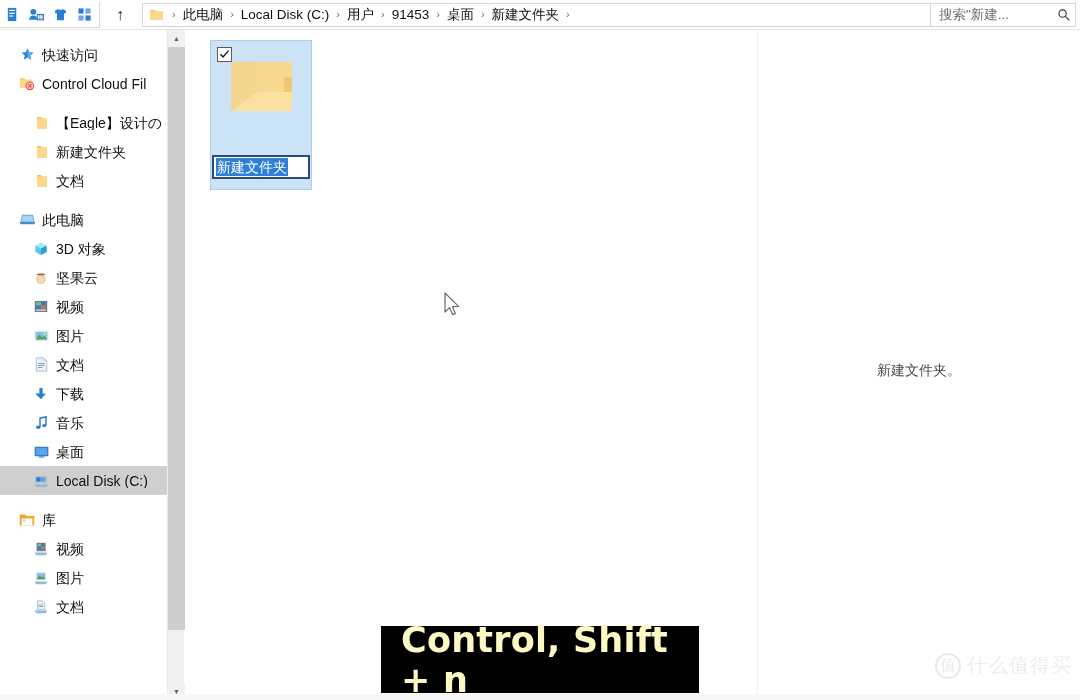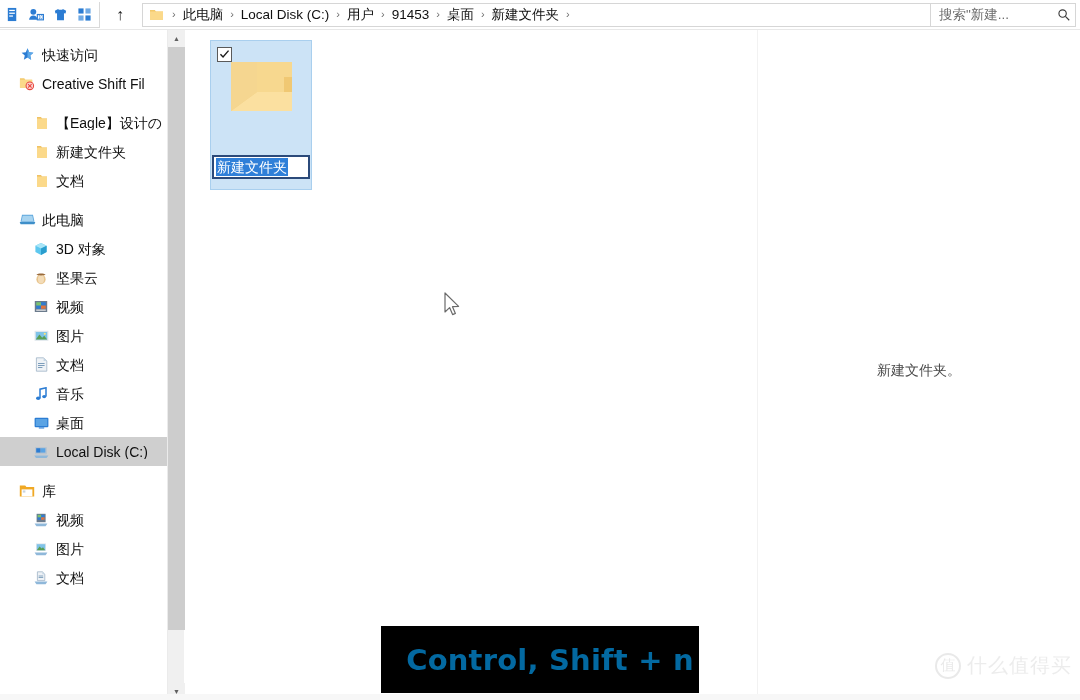--- a/index.html
+++ b/index.html
@@ -148,21 +148,21 @@
     font-size: 14px; color: #4a4a4a;
   }
 
   
   .caption {
     position: absolute; left: 381px; top: 626px; width: 318px; height: 67px;
     background: #000000; display: flex; align-items: center;
     justify-content: center;
   }
   .caption-txt {
-    color: #0369a1; font-size: 29px; font-weight: bold; letter-spacing: 0.2px;
+    color: #fef9c3; font-size: 35px; font-weight: bold; letter-spacing: 0.2px;
     font-family: "DejaVu Sans", "Liberation Sans", sans-serif;
     margin-left: 20px;
   }
 
   
   .watermark {
     position: absolute; right: 8px; top: 652px; display: flex;
     align-items: center; gap: 6px; opacity: 0.30;
   }
   .wm-circle {
@@ -282,21 +282,21 @@
 
     <div class="nav-item lvl0">
       <span class="nico">
         <svg width="16" height="15" viewBox="0 0 17 15">
           <path d="M1 2h4.6l1.1 1.5H14V12H1z" fill="#f3c96b"></path>
           <path d="M1 3.5h13V12H1z" fill="#fbd98a"></path>
           <circle cx="11.5" cy="10" r="4" fill="#fbd1cf" stroke="#e8453c" stroke-width="1.1"></circle>
           <path d="M9.6 8.2 L13.4 11.8 M13.4 8.2 L9.6 11.8" stroke="#e8453c" stroke-width="1.1"></path>
         </svg>
       </span>
-      <span class="nav-label">Creative Shift Fil</span>
+      <span class="nav-label">Control Cloud Fil</span>
     </div>
 
     <div class="nav-gap"></div>
 
 
     <div class="nav-item lvl1">
       <span class="nico">
         <svg width="13" height="14" viewBox="0 0 13 14">
           <path d="M2 1h4l1 1.4h5V13H2z" fill="#f0c264"></path>
           <path d="M2 2.6h10V13H2z" fill="#fbd98a"></path>
@@ -392,20 +392,28 @@
           <path d="M1.4 0.8h7.2l3.2 3.2v10.2H1.4z" fill="#eef2f6" stroke="#9fb4c6" stroke-width="0.8"></path>
           <path d="M8.6 0.8 L11.8 4 H8.6z" fill="#c3d4e2"></path>
           <rect x="3" y="6" width="6.6" height="0.9" fill="#6f94b5"></rect>
           <rect x="3" y="8" width="6.6" height="0.9" fill="#6f94b5"></rect>
           <rect x="3" y="10" width="4.4" height="0.9" fill="#6f94b5"></rect>
         </svg>
       </span>
       <span class="nav-label">文档</span>
     </div>
 
+    <div class="nav-item lvl1">
+      <span class="nico">
+        <svg width="14" height="14" viewBox="0 0 14 14">
+          <path d="M5.4 1h3.2v5.4h3.2L7 12.2 1.2 6.4h4.2z" fill="#2b7cd3"></path>
+        </svg>
+      </span>
+      <span class="nav-label">下载</span>
+    </div>
 
     <div class="nav-item lvl1">
       <span class="nico">
         <svg width="13" height="14" viewBox="0 0 13 14">
           <path d="M5 11V2.2l6-1.4v8.6" fill="none" stroke="#2b7cd3" stroke-width="1.5"></path>
           <ellipse cx="3.2" cy="11.2" rx="2.2" ry="1.8" fill="#2b7cd3"></ellipse>
           <ellipse cx="9.2" cy="9.6" rx="2" ry="1.7" fill="#2b7cd3"></ellipse>
         </svg>
       </span>
       <span class="nav-label">音乐</span>

